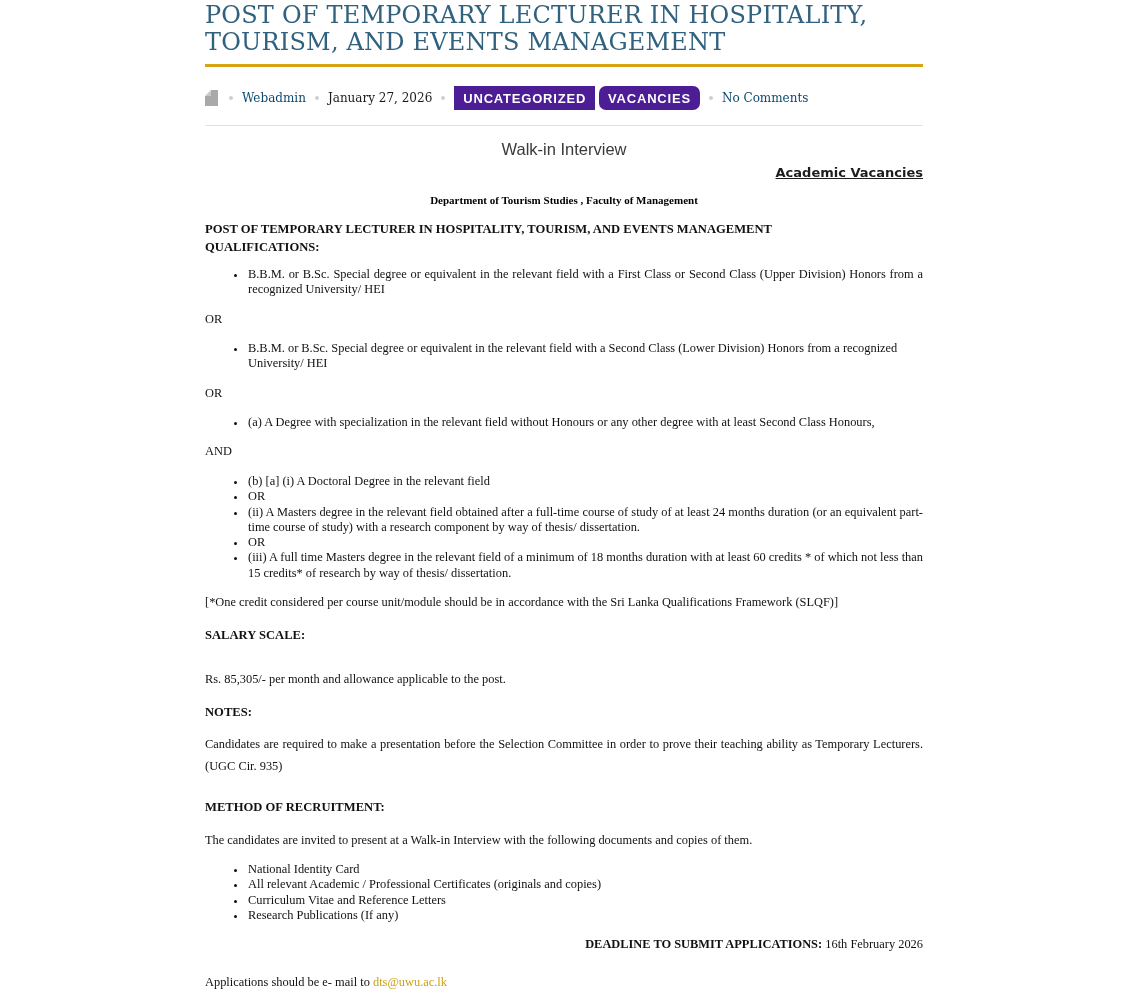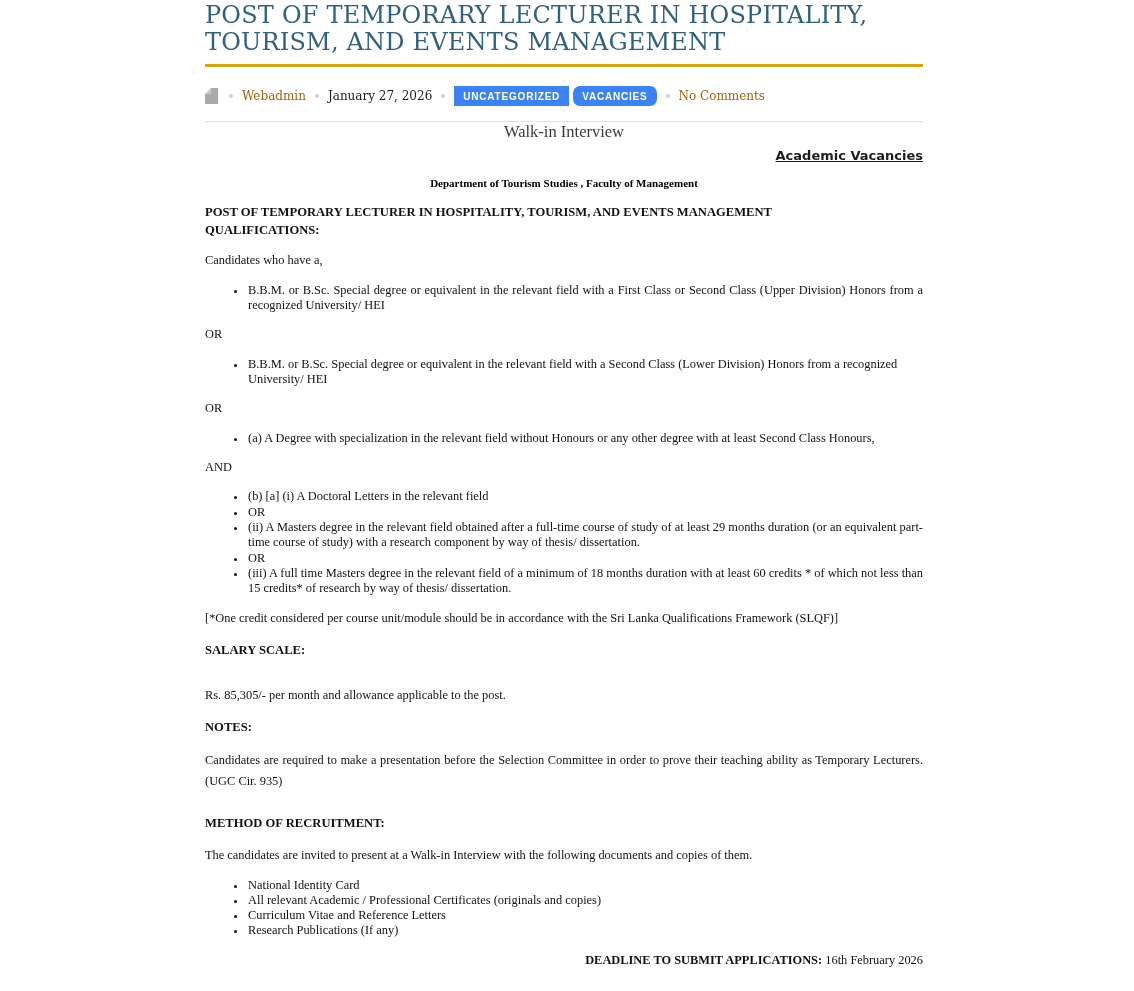--- a/index.html
+++ b/index.html
@@ -35,40 +35,40 @@
     margin-right: 2px;
   }
   .doc-icon::after {
     content: ""; position: absolute; top: 0; left: 0;
     border-top: 6px solid #ffffff; border-right: 6px solid #c9c9c9;
   }
   .meta-dot {
     width: 4px; height: 4px; border-radius: 50%; background: #cfcfcf;
     display: inline-block; margin: 0 9px;
   }
-  .meta-link { color: #a16207; text-decoration: none; }
+  .meta-link { color: #0c4a6e; text-decoration: none; }
   .meta-date { color: #1a1a1a; }
   .badge {
     display: inline-block;
-    background: #3b82f6; color: #ffffff;
+    background: #4c1d95; color: #ffffff;
     font-family: "Liberation Sans", sans-serif;
-    font-size: 10px; font-weight: bold; letter-spacing: 0.8px;
+    font-size: 13px; font-weight: bold; letter-spacing: 0.8px;
     text-transform: uppercase;
     padding: 5px 9px 4px 9px;
     text-decoration: none;
     text-align: right;
   }
   .badge + .badge { margin-left: 4px; border-radius: 7px; }
   .grey-rule { border: none; height: 1px; background: #e2e2e2; margin-top: 15px; }
 
   
   .article { font-size: 12.4px; color: #111; }
   .h-center1 {
-    text-align: center; font-family: Liberation Serif, serif; font-weight: 400;
-    font-size: 16.5px; color: #3a3a3a; 
+    text-align: center; font-family: Liberation Sans, sans-serif; font-weight: 400;
+    font-size: 16.5px; color: #3a3a3a; margin-top: 14px;
   }
   .h-center2 {
     text-align: right; font-family: "DejaVu Sans", sans-serif; font-weight: bold;
     font-size: 13px; color: #1d1d1d; margin-top: 6px; text-decoration: underline;
   }
   .h-center3 {
     text-align: center; font-weight: bold; font-size: 11px; color: #000;
     margin-top: 14px;
   }
   .post-head { margin-top: 15px; font-weight: bold; font-size: 12.6px; line-height: 17.5px; }
@@ -104,44 +104,43 @@
 
   <div class="article">
 
     <div class="h-center1">Walk-in Interview</div>
     <div class="h-center2">Academic Vacancies</div>
     <div class="h-center3">Department of Tourism Studies , Faculty of Management</div>
 
     <div class="post-head">POST OF TEMPORARY LECTURER IN HOSPITALITY, TOURISM, AND EVENTS MANAGEMENT</div>
     <div class="post-head tight" style="margin-top:0;">QUALIFICATIONS:</div>
 
-    <p>Candidates who have a,</p>
 
     <ul>
       <li class="justify">B.B.M. or B.Sc. Special degree or equivalent in the relevant field with a First Class or Second Class (Upper Division) Honors from a recognized University/ HEI</li>
     </ul>
 
     <p>OR</p>
 
     <ul>
       <li>B.B.M. or B.Sc. Special degree or equivalent in the relevant field with a Second Class (Lower Division) Honors from a recognized University/ HEI</li>
     </ul>
 
     <p>OR</p>
 
     <ul>
       <li>(a) A Degree with specialization in the relevant field without Honours or any other degree with at least Second Class Honours,</li>
     </ul>
 
     <p>AND</p>
 
     <ul>
-      <li>(b) [a] (i) A Doctoral Letters in the relevant field</li>
+      <li>(b) [a] (i) A Doctoral Degree in the relevant field</li>
       <li>OR</li>
-      <li class="justify">(ii) A Masters degree in the relevant field obtained after a full-time course of study of at least 29 months duration (or an equivalent part-time course of study) with a research component by way of thesis/ dissertation.</li>
+      <li class="justify">(ii) A Masters degree in the relevant field obtained after a full-time course of study of at least 24 months duration (or an equivalent part-time course of study) with a research component by way of thesis/ dissertation.</li>
       <li>OR</li>
       <li class="justify">(iii) A full time Masters degree in the relevant field of a minimum of 18 months duration with at least 60 credits * of which not less than 15 credits* of research by way of thesis/ dissertation.</li>
     </ul>
 
     <p>[*One credit considered per course unit/module should be in accordance with the Sri Lanka Qualifications Framework (SLQF)]</p>
 
     <p class="post-head" style="margin-bottom:23px;">SALARY SCALE:</p>
     <p>Rs. 85,305/- per month and allowance applicable to the post.</p>
 
     <p class="post-head" style="margin-bottom:11px;">NOTES:</p>

